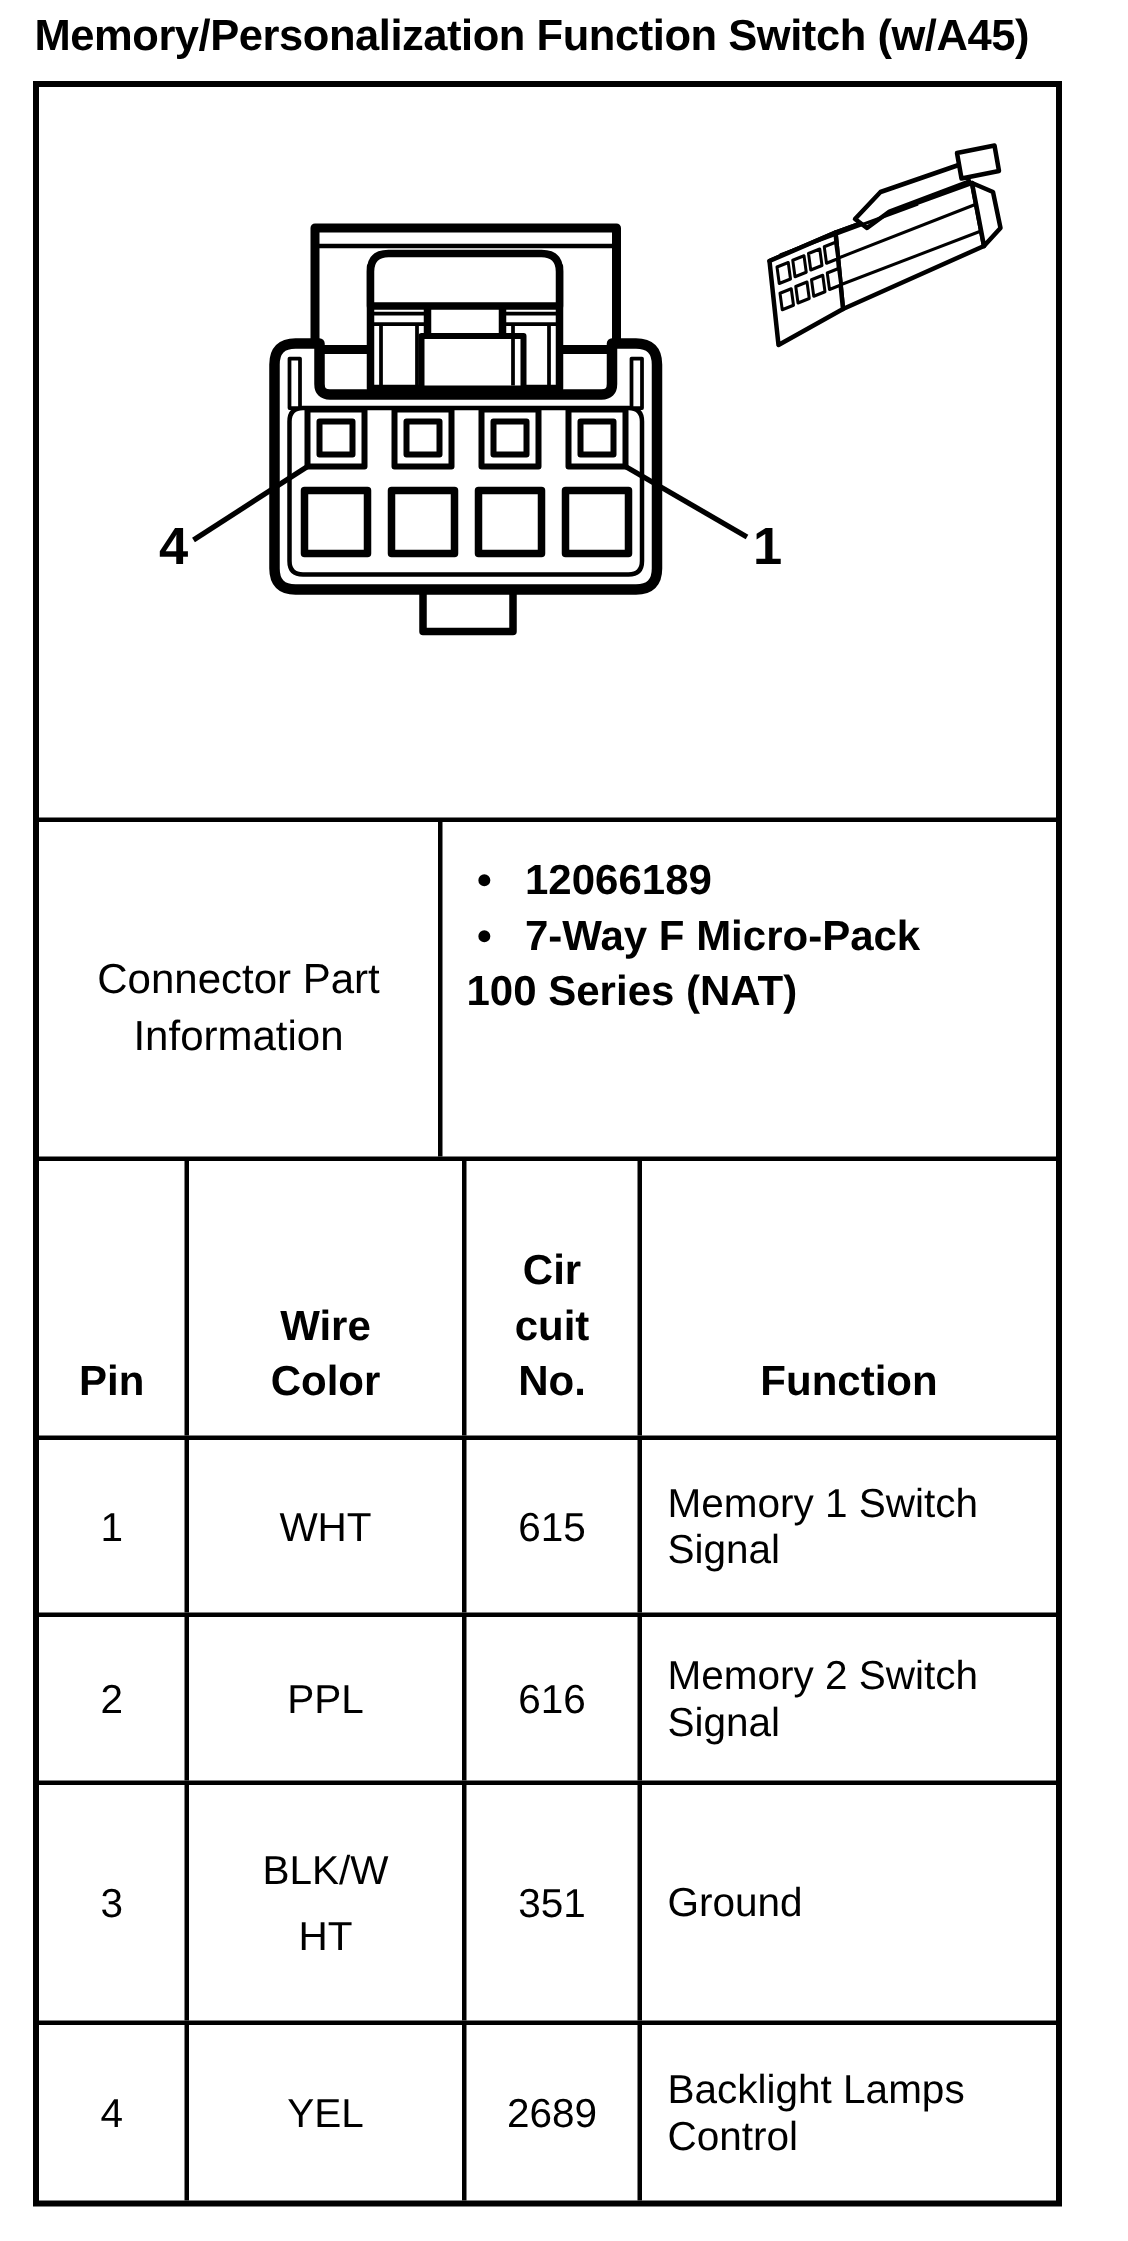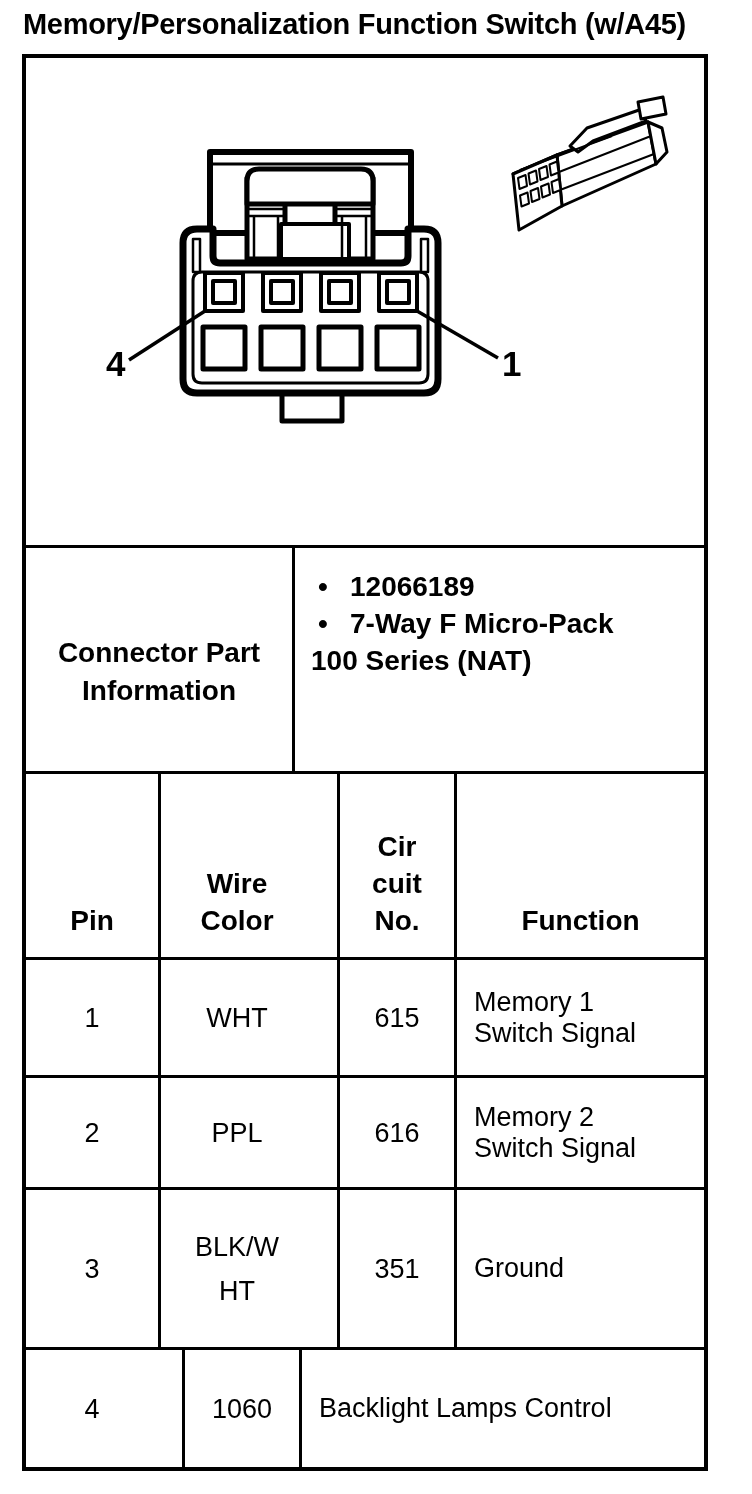--- a/index.html
+++ b/index.html
@@ -30,37 +30,37 @@
   svg text.callout {
     font-family:"Liberation Sans", sans-serif;
     font-weight:bold; font-size:35px; fill:#000;
   }
 
   
   .info-row { height:226px; display:flex; }
   .info-label {
     width:266px; box-sizing:border-box;
     display:flex; flex-direction:column; align-items:center; justify-content:center;
-    text-align:center; font-weight:bold; font-size:28px; line-height:38px;margin-top:24px;
+    text-align:center; font-weight:normal; font-size:28px; line-height:38px;margin-top:24px;
   }
   .info-bullets {
     flex:1; box-sizing:border-box; border-left:3px solid #000;
     padding:20px 8px 0 16px;
     font-weight:bold; font-size:28px; line-height:37px;
   }
   .bullet-row { display:flex; }
   .bullet-dot { width:32px; padding-left:7px; }
 
   
   .grid-row { display:flex; box-sizing:border-box; }
   .cell { box-sizing:border-box; }
   .cell + .cell { border-left:3px solid #000; }
-  .c-pin  { width:132px; }
-  .c-wire { width:155px; }
-  .c-circ { width:117px;margin-left:24px; }
+  .c-pin  { width:97px; }
+  .c-wire { width:185px; }
+  .c-circ { width:117px; }
   .c-func { flex:1; }
 
   .header-row { height:186px; }
   .header-row .cell {
     display:flex; flex-direction:column; justify-content:flex-end; align-items:center;
     padding-bottom:18px; font-weight:bold; font-size:28px; line-height:37px;
   }
   .hl { display:block; text-align:center; }
 
   .data-row .cell {
@@ -231,20 +231,23 @@
           <span class="wire-text">BLK/WHT</span>
         </div>
       <div class="cell c-circ">351</div>
       <div class="cell c-func">
           <span class="func-text">Ground</span>
         </div>
     </div>
 
     <div class="section grid-row data-row h120">
       <div class="cell c-pin">4</div>
-      <div class="cell c-circ">1060</div>
+      <div class="cell c-wire">
+          <span class="wire-text">YEL</span>
+        </div>
+      <div class="cell c-circ">2689</div>
       <div class="cell c-func">
           <span class="func-text">Backlight Lamps Control</span>
         </div>
     </div>
 
   </div>
 </div>
 
 </body></html>

